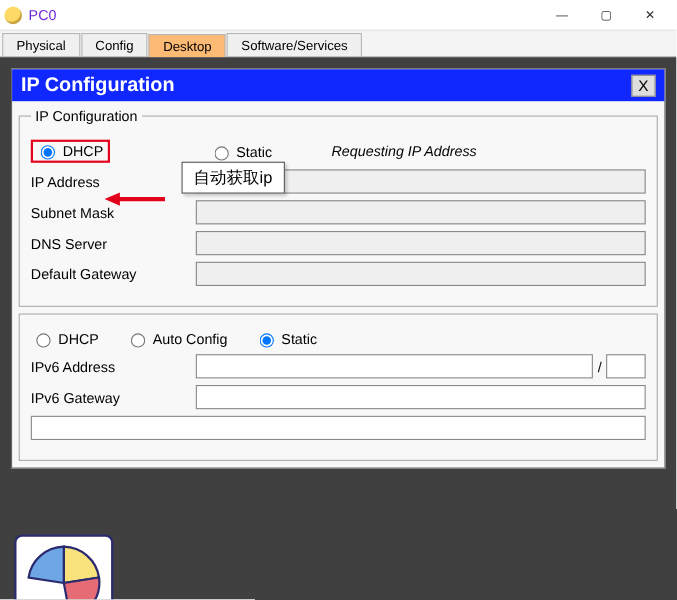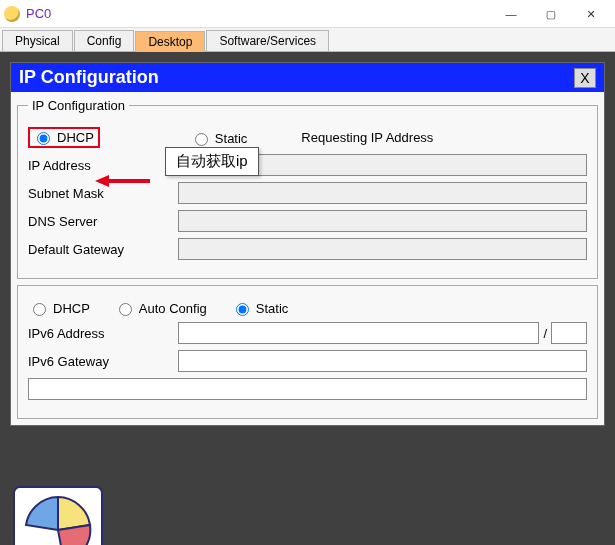--- a/index.html
+++ b/index.html
@@ -94,21 +94,21 @@
     flex: 1;
     height: 22px;
     border: 1px solid #888;
     background: #efefef;
     padding: 2px 4px;
     font-size: 13px;
   }
   .row input.enabled { background: #fff; }
   .radios { display: flex; align-items: center; gap: 6px; }
   .radios label { margin-right: 18px; display: inline-flex; align-items: flex-end; gap: 4px; cursor: pointer; }
-  .status { margin-left: 30px; }
+  .status { margin-left: 30px; font-style: italic; }
   .dhcp-hl {
     border: 2px solid #e3001b;
     padding: 0 4px 1px 2px;
     display: inline-flex; align-items: center; gap: 3px;
   }
   .tooltip {
     position: absolute;
     left: 165px; top: 95px;
     background: #fff;
     border: 1px solid #555;

